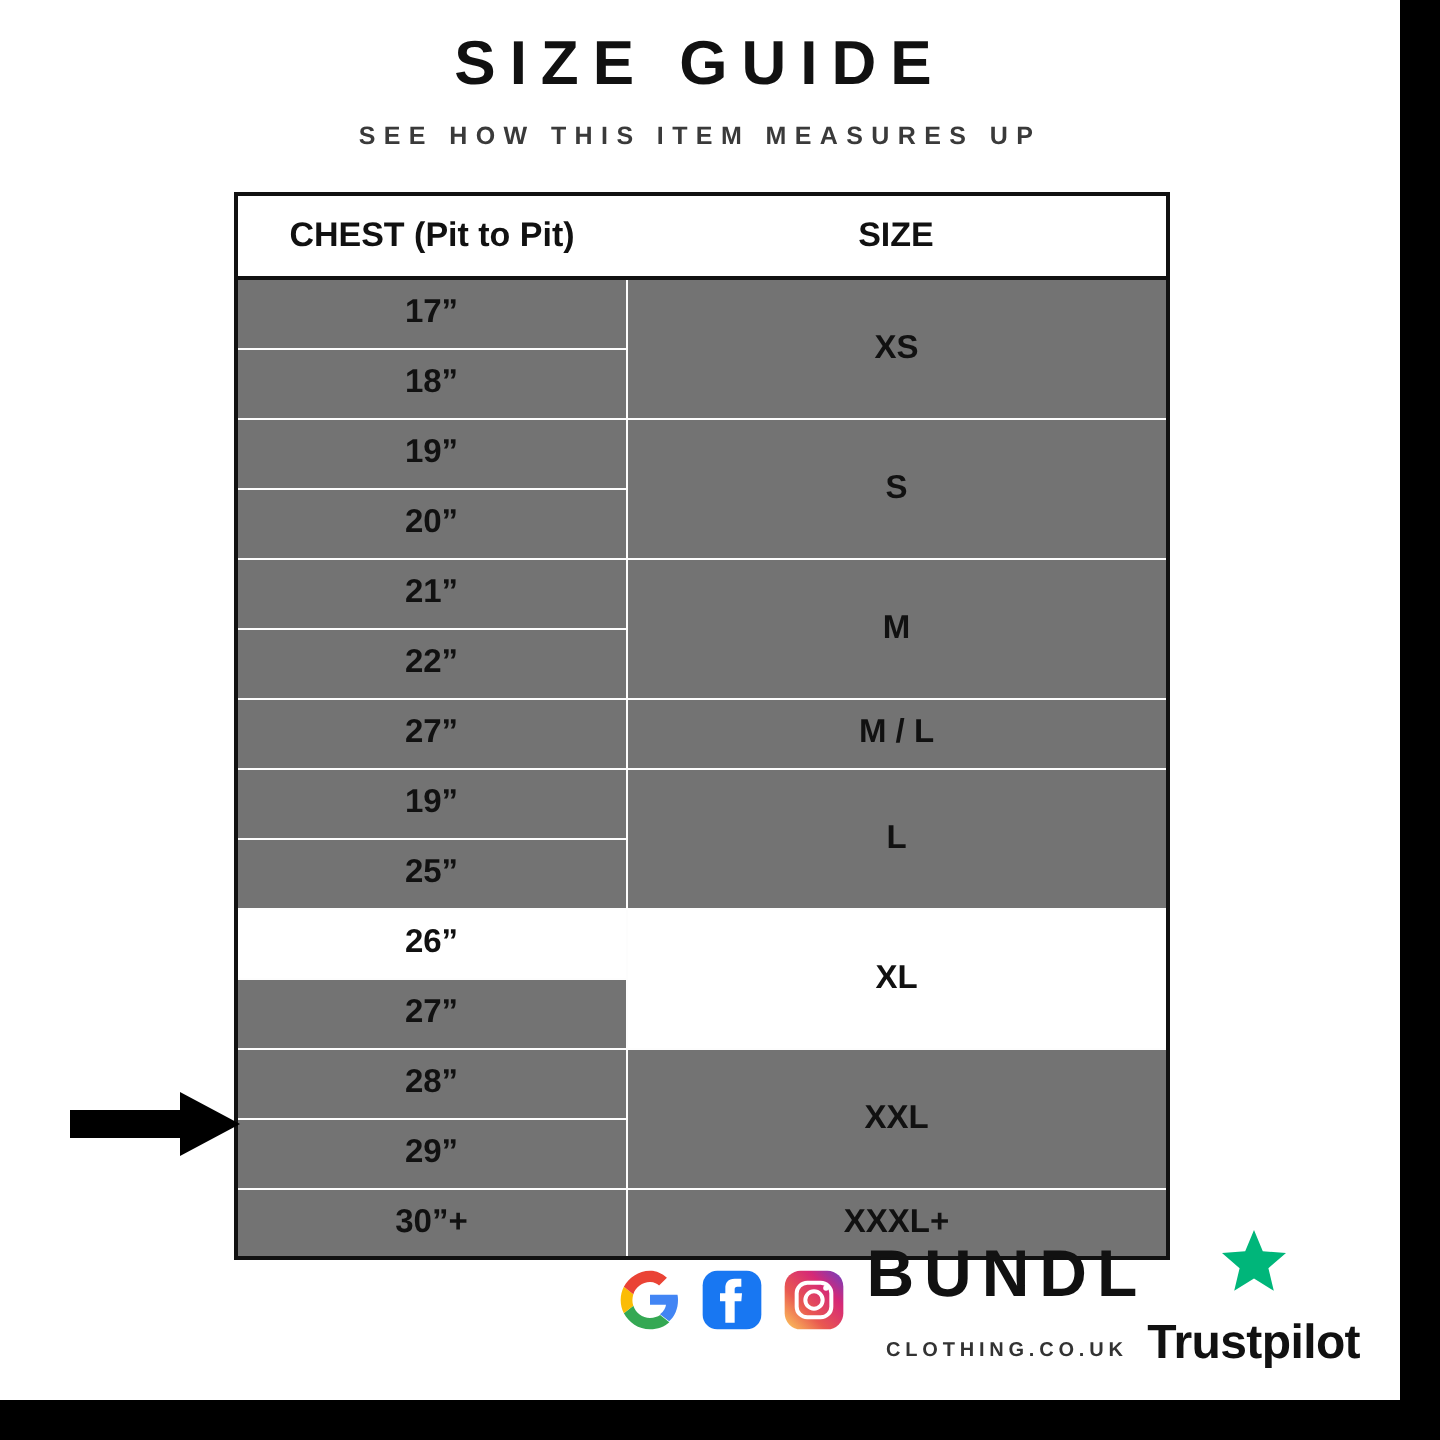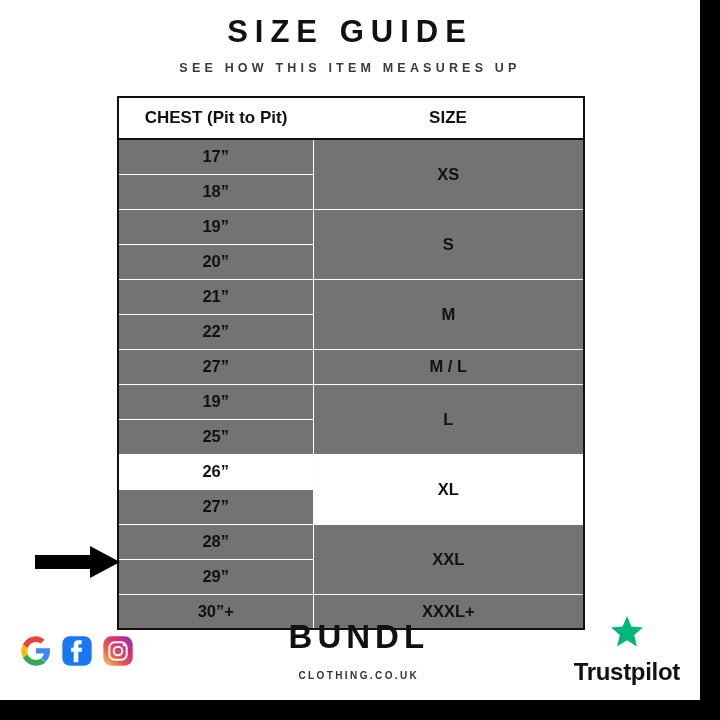--- a/index.html
+++ b/index.html
@@ -83,21 +83,21 @@
   }
   .arrow svg { display: block; }
 
   .footer {
     position: absolute;
     left: 0;
     bottom: 14px;
     width: 700px;
     display: flex;
     align-items: center;
-    justify-content: space-between;
+    justify-content: flex-end;
     padding: 0 20px;
   }
   .socials { display: flex; align-items: center; gap: 9px; }
   .social { width: 32px; height: 32px; display: block; }
   .brand { text-align: center; flex: 0 0 auto; margin-left: 10px;}
   .brand-name {
     font-size: 33px;
     font-weight: bold;
     letter-spacing: 5px;
     color: #111;

